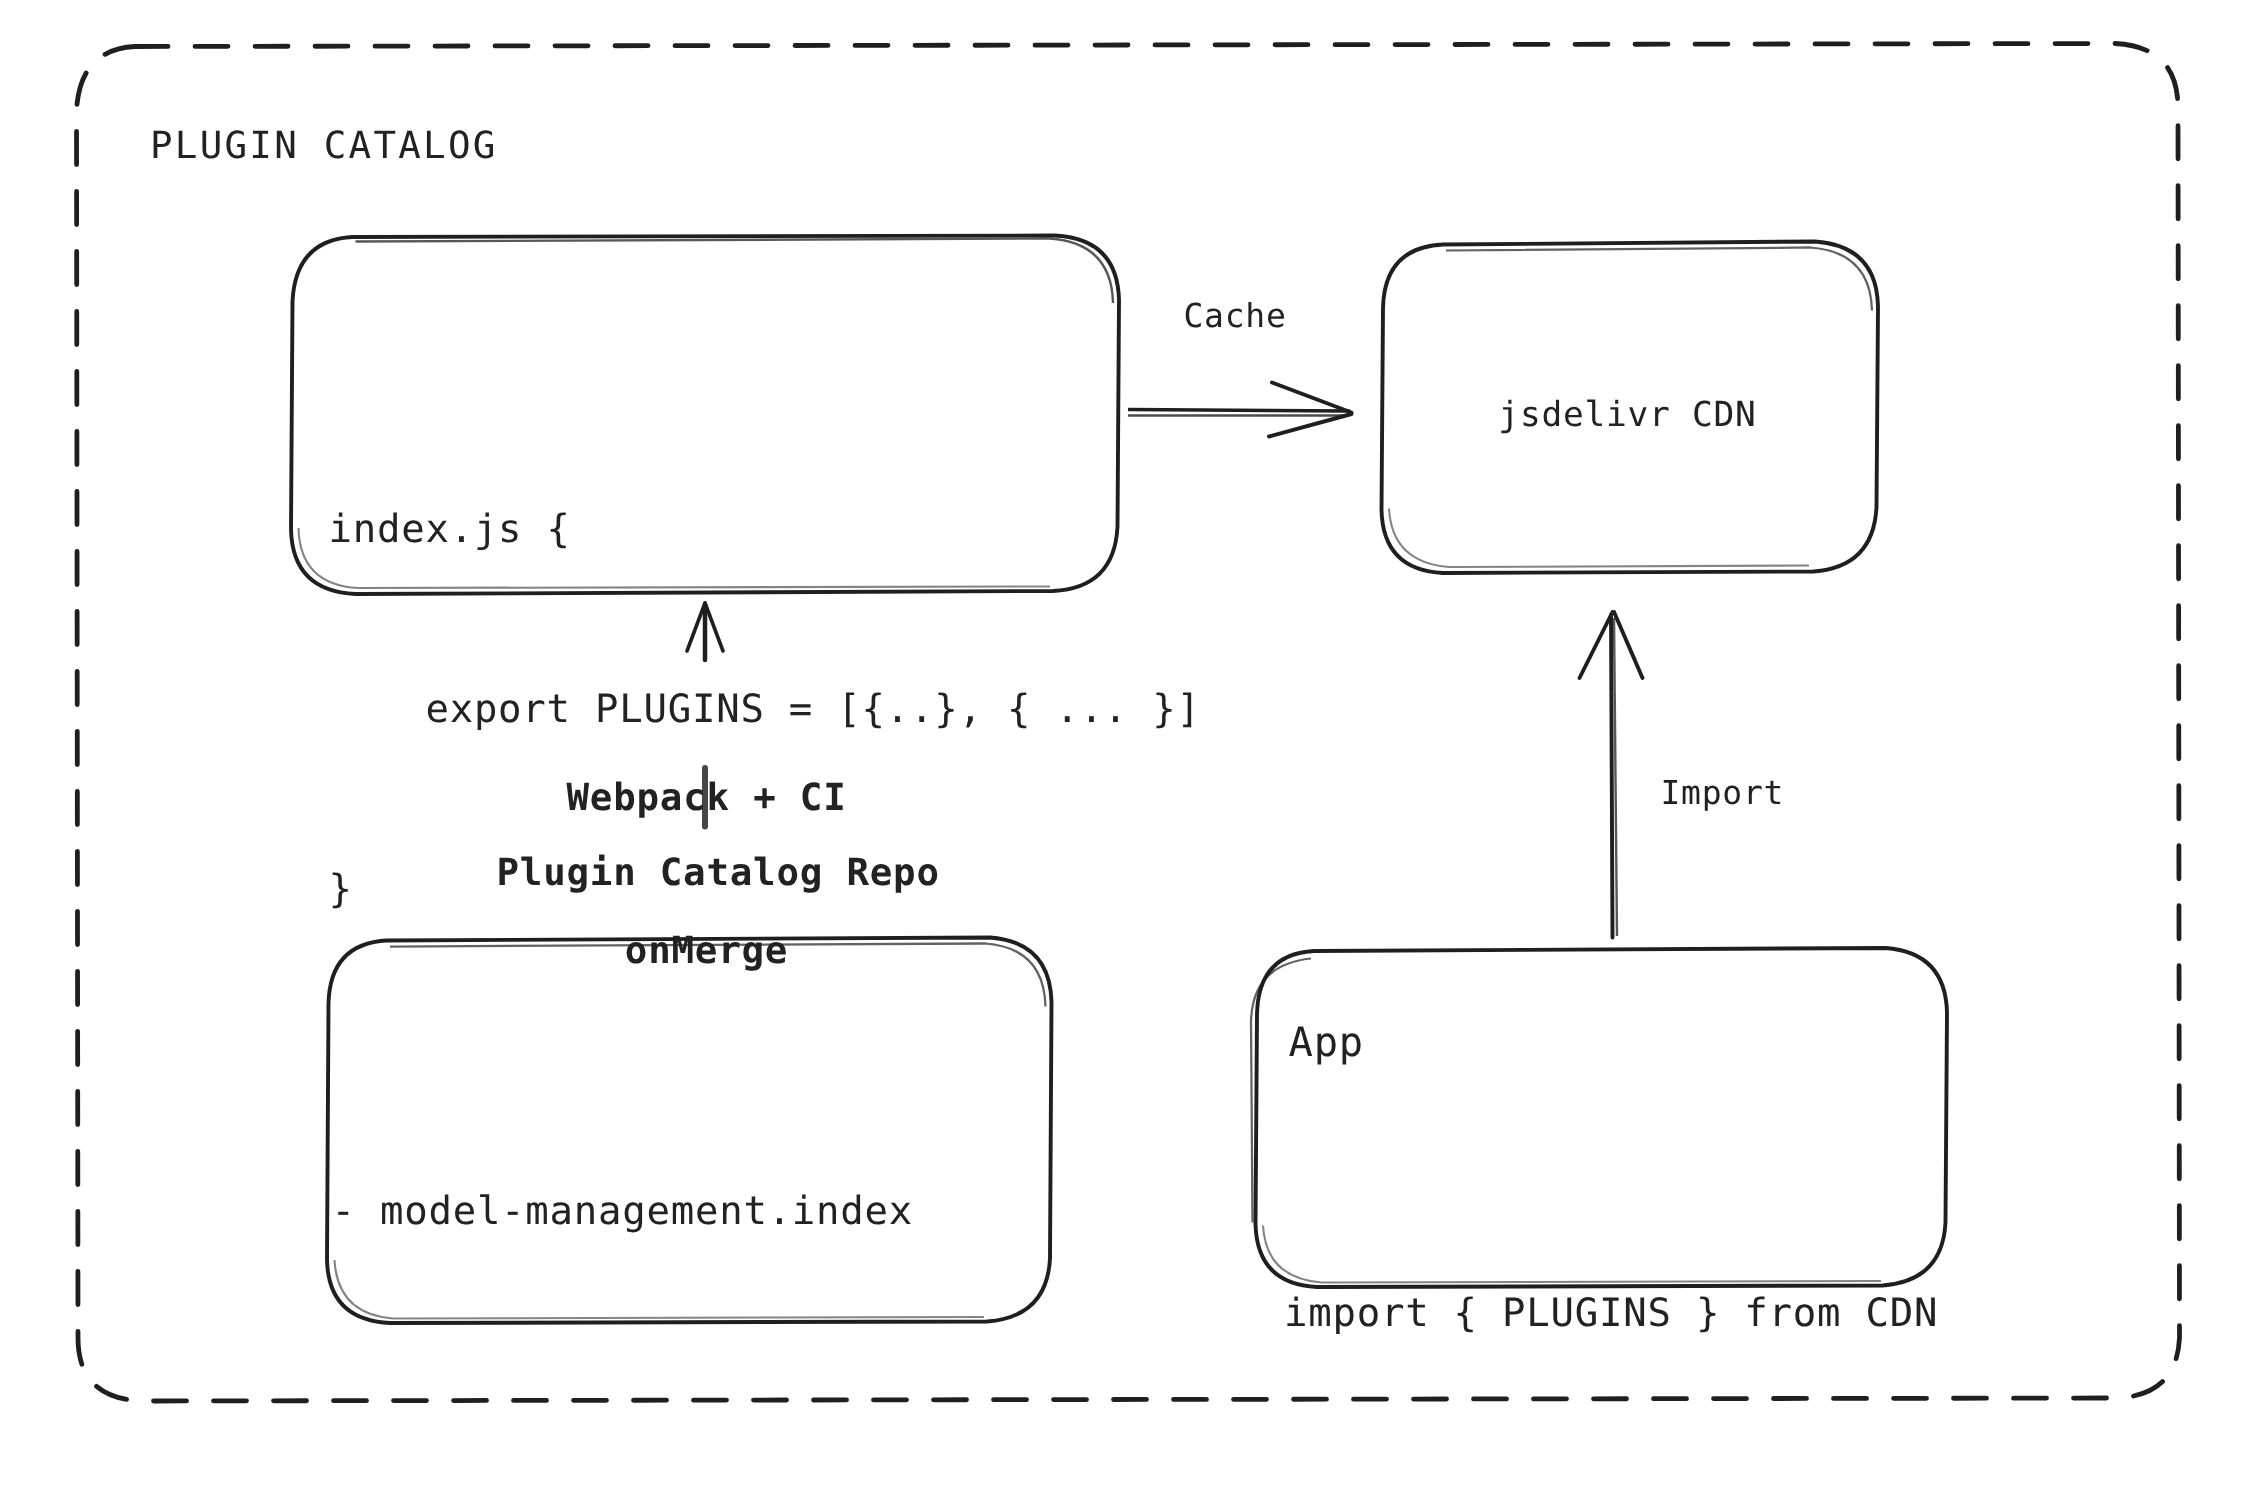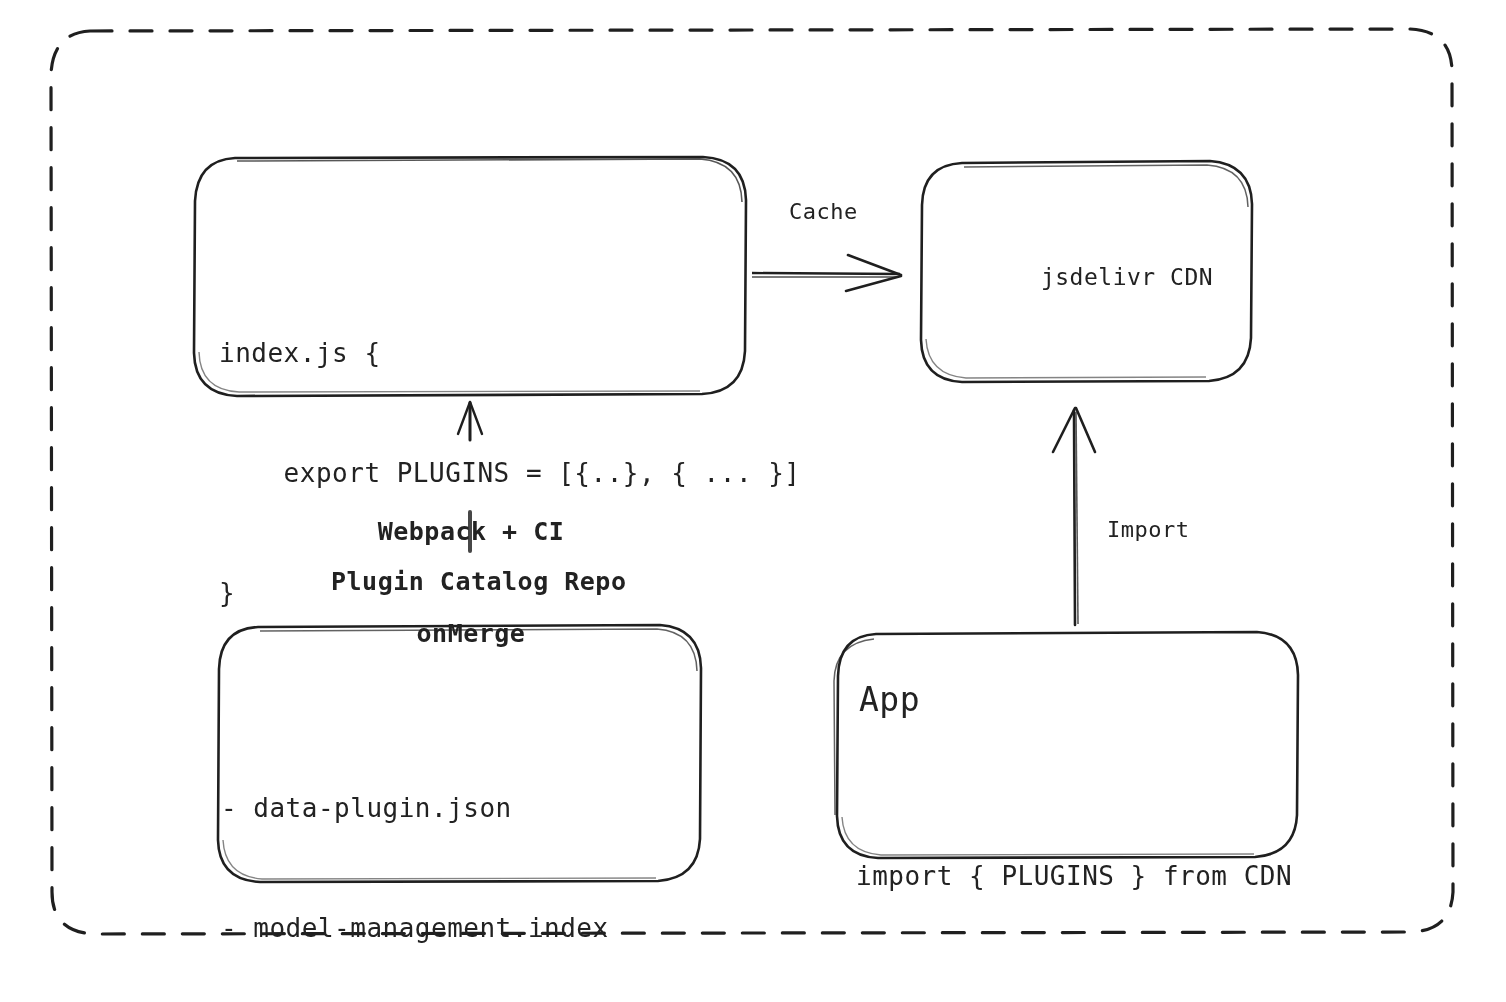--- a/index.html
+++ b/index.html
@@ -57,21 +57,20 @@
     width: 556px;
   }
   .npm-code {
     left: 219px;
     top: 253px;
   }
   .cdn-title {
     left: 920px;
     top: 264px;
     width: 330px;
-    padding-left: 42px;
   }
   .cache-label {
     left: 789px;
     top: 199px;
   }
   .import-label {
     left: 1107px;
     top: 517px;
   }
   .webpack-label {
@@ -86,21 +85,21 @@
     top: 567px;
     margin-left: 44px;
   }
   .repo-code {
     left: 221px;
     top: 708px;
   }
   .app-title {
     left: 859px;
     top: 680px;
-    font-size: 33px;
+    font-size: 27px;
   }
   .app-code {
     left: 856px;
     top: 736px;
     line-height: 56px;
   }
 </style>
 </head>
 <body>
 
@@ -150,40 +149,40 @@
 
     <g>
       <line x1="1075" y1="625" x2="1074" y2="410" stroke="#1f1f1f" stroke-width="2.6" stroke-linecap="round"></line>
       <line x1="1078" y1="624" x2="1076" y2="412" stroke="#1f1f1f" stroke-width="1.6" opacity="0.75"></line>
       <path d="M 1053 452 L 1075 408" fill="none" stroke="#1f1f1f" stroke-width="2.6" stroke-linecap="round"></path>
       <path d="M 1095 452 L 1076 408" fill="none" stroke="#1f1f1f" stroke-width="2.6" stroke-linecap="round"></path>
     </g>
 
   </svg>
 
+  <div class="lbl group-title">PLUGIN CATALOG</div>
 
   <div class="lbl code npm-code">
     <div>index.js {</div>
     <div>    export PLUGINS = [{..}, { ... }]</div>
     <div>}</div>
   </div>
 
   <div class="lbl box-title-center cdn-title">jsdelivr CDN</div>
 
   <div class="lbl edge-label cache-label">Cache</div>
 
   <div class="lbl free-label webpack-label">
     <div>Webpack + CI</div>
     <div>onMerge</div>
   </div>
 
   <div class="lbl free-label repo-label">Plugin Catalog Repo</div>
 
   <div class="lbl code repo-code">
-    <div>- data-plugin.json</div>
     <div>- model-management.index</div>
     
   </div>
 
   <div class="lbl app-title">App</div>
   <div class="lbl code app-code">
     <div>import { PLUGINS } from CDN</div>
     
   </div>
 

